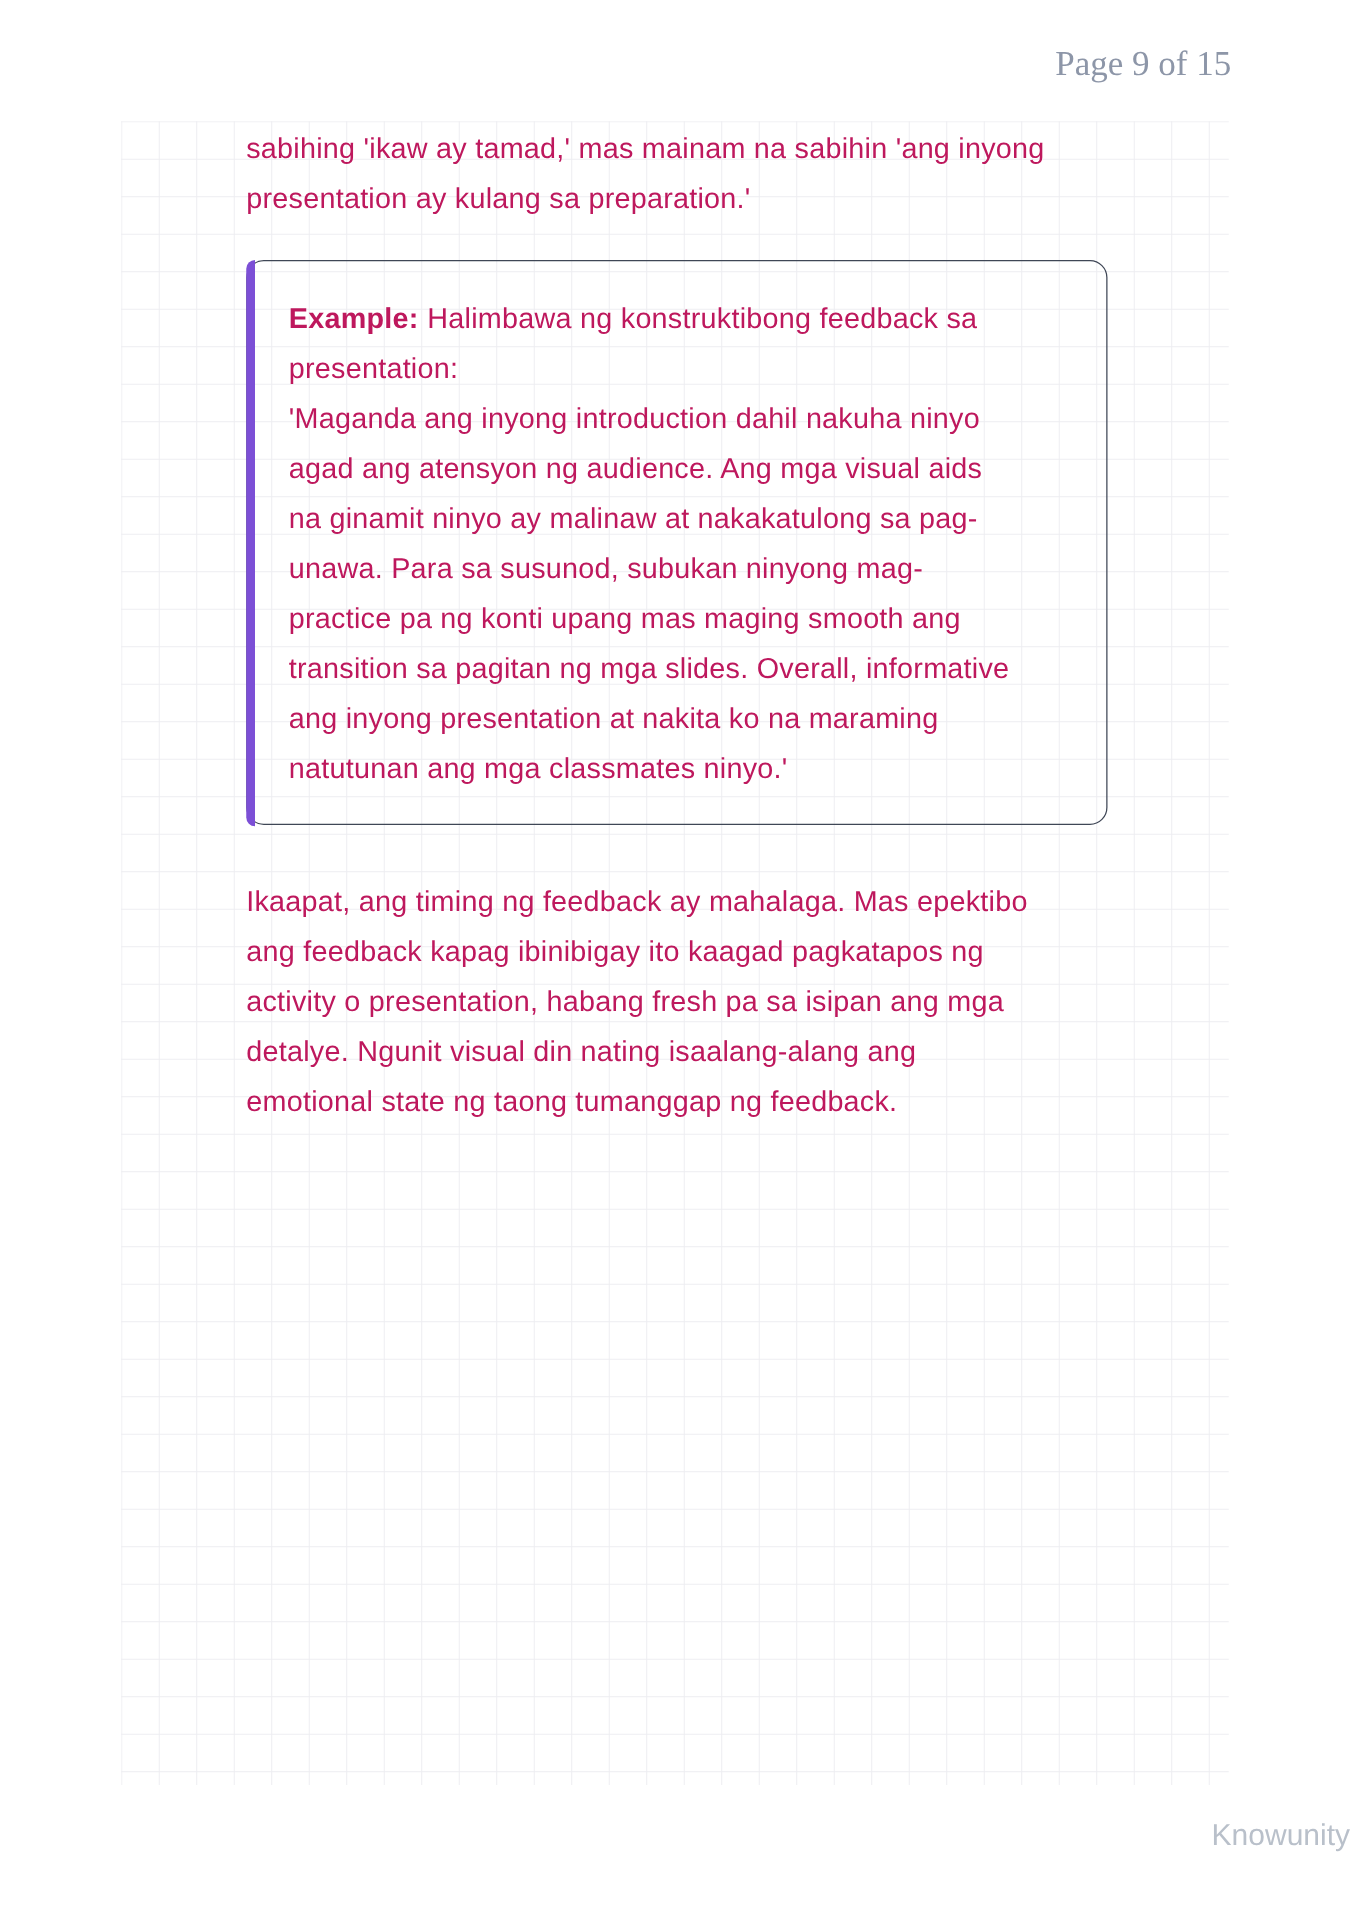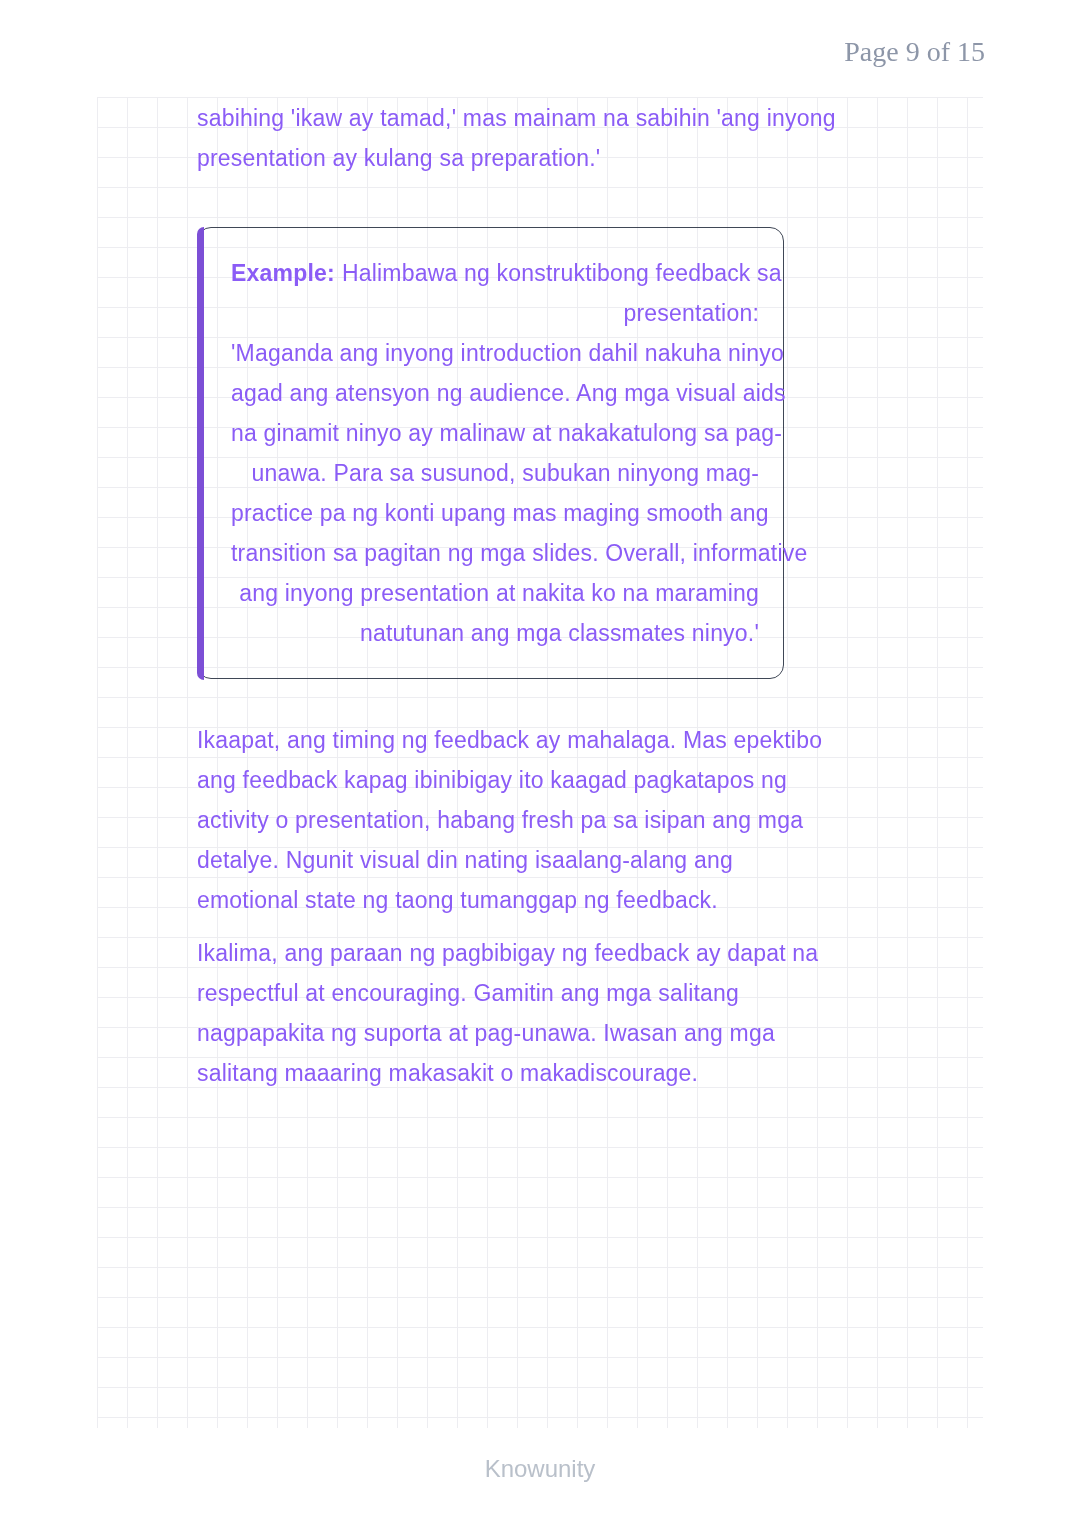--- a/index.html
+++ b/index.html
@@ -43,31 +43,30 @@
     left: 197px;
     top: 98px;
     width: 780px;
   }
   .content p {
     margin: 0;
     font-size: 23px;
     line-height: 40px;
     letter-spacing: 0.2px;
     white-space: pre;
-    color: #8b5cf6;
+    color: #be185d;
   }
   .example-box {
     position: relative;
     box-sizing: border-box;
-    width: 587px;
-    margin-top: 49px;
+    width: 689px;
+    margin-top: 30px;
     border: 1.5px solid #3f4756;
     border-radius: 14px;
     padding: 25px 24px 25px 33px;
-    text-align: right;
   }
   .accent-bar {
     position: absolute;
     left: -1.5px;
     top: -1.5px;
     bottom: -1.5px;
     width: 7px;
     background: #7c4fd6;
     border-radius: 14px 0 0 14px;
   }
@@ -75,21 +74,21 @@
     font-weight: 700;
     margin-right: 7px;
   }
   .para-1 { margin-top: 41px !important; }
   .para-2 { margin-top: 13px !important; }
   .footer-brand {
     position: absolute;
     left: 0;
     right: 0;
     top: 1455px;
-    text-align: center;
+    text-align: right;
     font-size: 24px;
     color: #b9c0ca;
   }
 </style>
 </head>
 <body>
 
 <div class="page">
 
   <div class="grid-bg"></div>
@@ -114,22 +113,18 @@
 ang inyong presentation at nakita ko na maraming
 natutunan ang mga classmates ninyo.'</span></p>
     </div>
 
     <p class="para-1">Ikaapat, ang timing ng feedback ay mahalaga. Mas epektibo
 ang feedback kapag ibinibigay ito kaagad pagkatapos ng
 activity o presentation, habang fresh pa sa isipan ang mga
 detalye. Ngunit visual din nating isaalang-alang ang
 emotional state ng taong tumanggap ng feedback.</p>
 
-    <p class="para-2">Ikalima, ang paraan ng pagbibigay ng feedback ay dapat na
-respectful at encouraging. Gamitin ang mga salitang
-nagpapakita ng suporta at pag-unawa. Iwasan ang mga
-salitang maaaring makasakit o makadiscourage.</p>
 
   </div>
 
   <div class="footer-brand">Knowunity</div>
 
 </div>
 
 </body></html>

